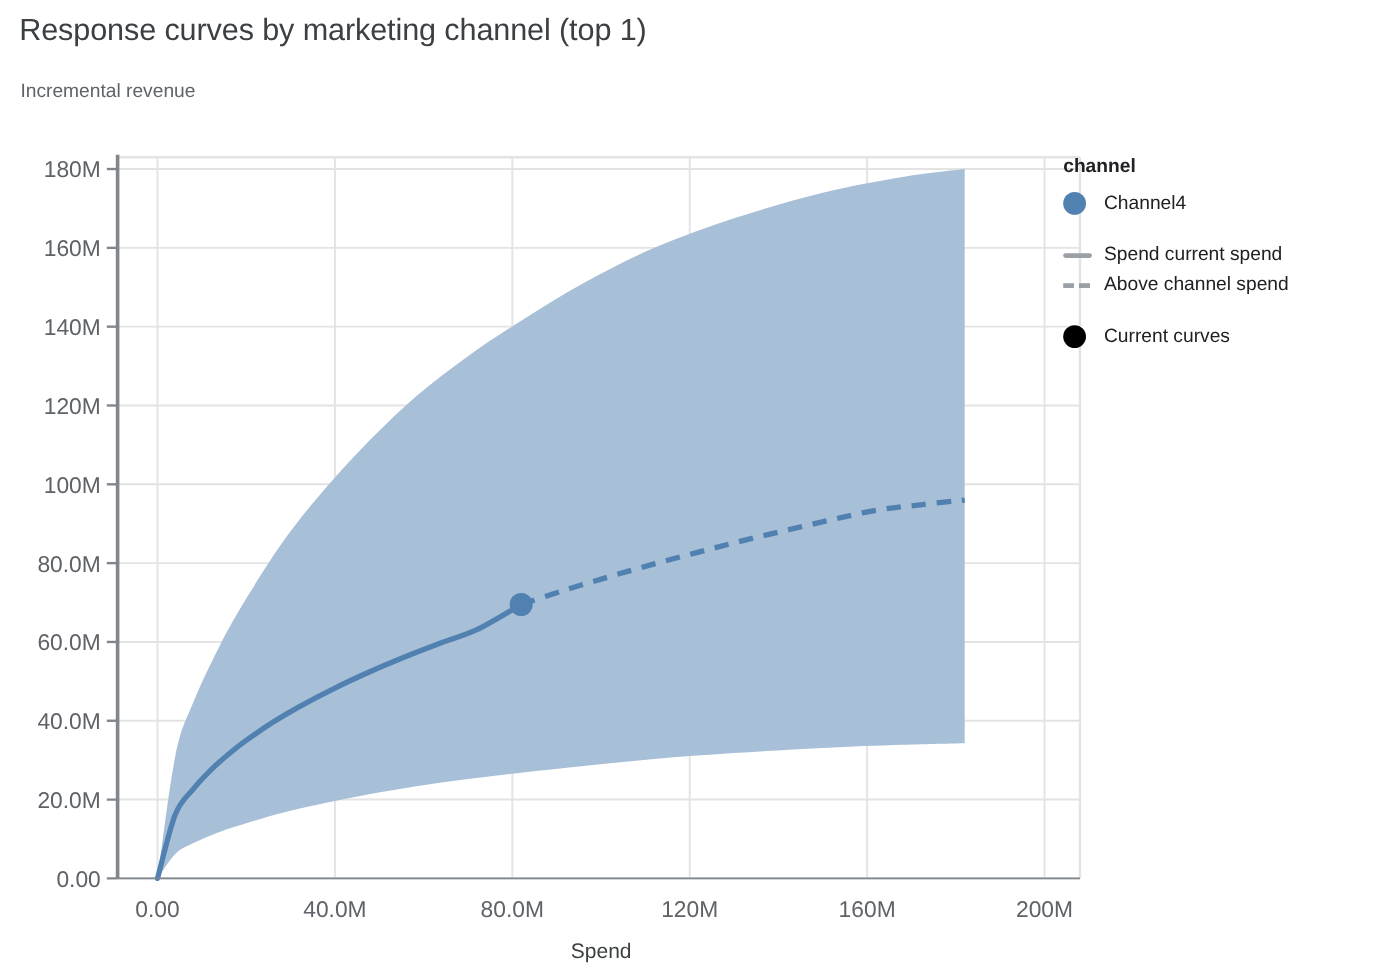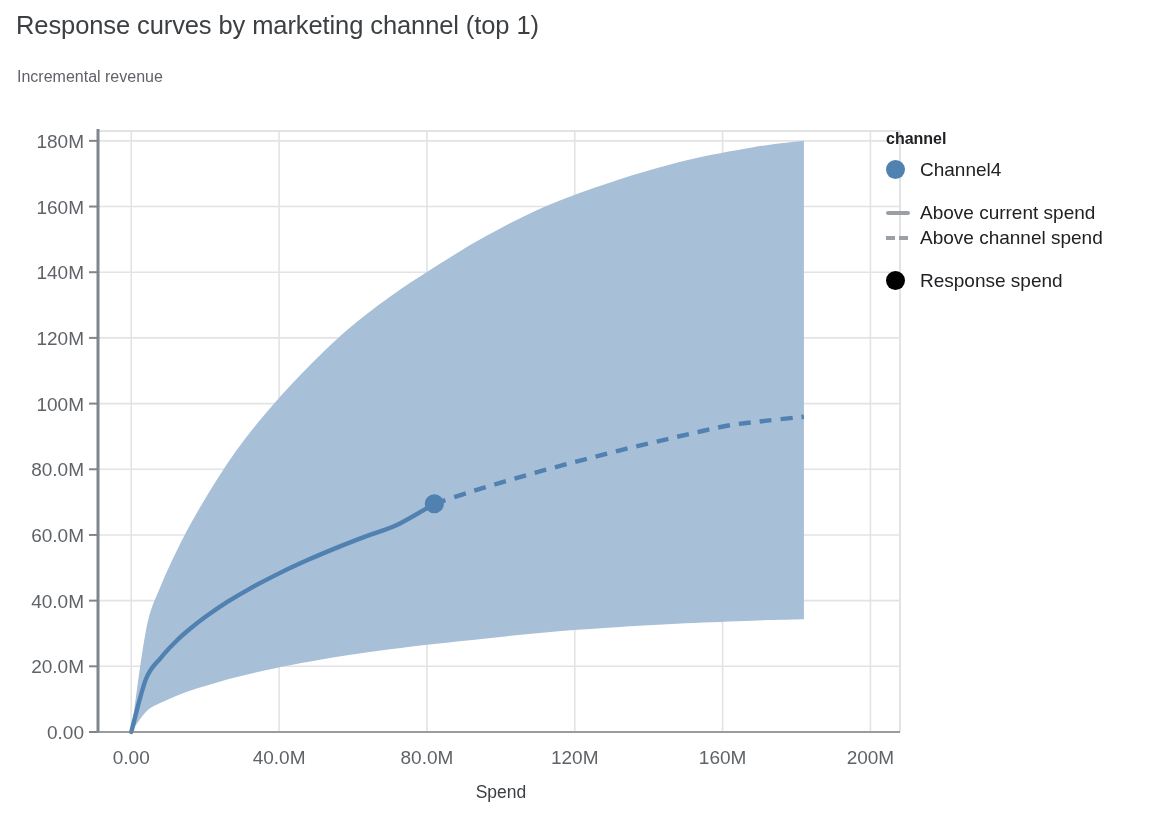--- a/index.html
+++ b/index.html
@@ -86,21 +86,21 @@
   }
   .legend-swatch {
     width: 30px;
     min-width: 30px;
     height: 20px;
     display: flex;
     align-items: center;
     justify-content: flex-start;
   }
   .legend-label {
-    font-size: 19px;
+    font-size: 16px;
     color: #202124;
     margin-left: 4px;
   }
   .legend-gap { height: 18px; }
   .dot {
     display: block;
     border-radius: 50%;
   }
   .dot-channel { width: 19px; height: 19px; }
   .dot-current { width: 19px; height: 19px; }
@@ -207,33 +207,33 @@
           </span>
           <span class="legend-label">Channel4</span>
         </div>
       </div>
     <div class="legend-gap"></div>
     <div id="legend-styles">
         <div class="legend-row">
           <span class="legend-swatch">
             <span class="line-solid" style="background: rgb(154, 160, 166);"></span>
           </span>
-          <span class="legend-label">Above current spend</span>
+          <span class="legend-label">Spend current spend</span>
         </div>
         <div class="legend-row">
           <span class="legend-swatch">
             <span class="line-dashed" style="color: rgb(154, 160, 166);"></span>
           </span>
           <span class="legend-label">Above channel spend</span>
         </div>
       </div>
     <div class="legend-gap"></div>
     <div id="legend-markers">
         <div class="legend-row">
           <span class="legend-swatch">
             <span class="dot dot-current" style="background: rgb(0, 0, 0);"></span>
           </span>
-          <span class="legend-label">Response spend</span>
+          <span class="legend-label">Current curves</span>
         </div>
       </div>
   </div>
 
 </div>
 
 </body></html>

